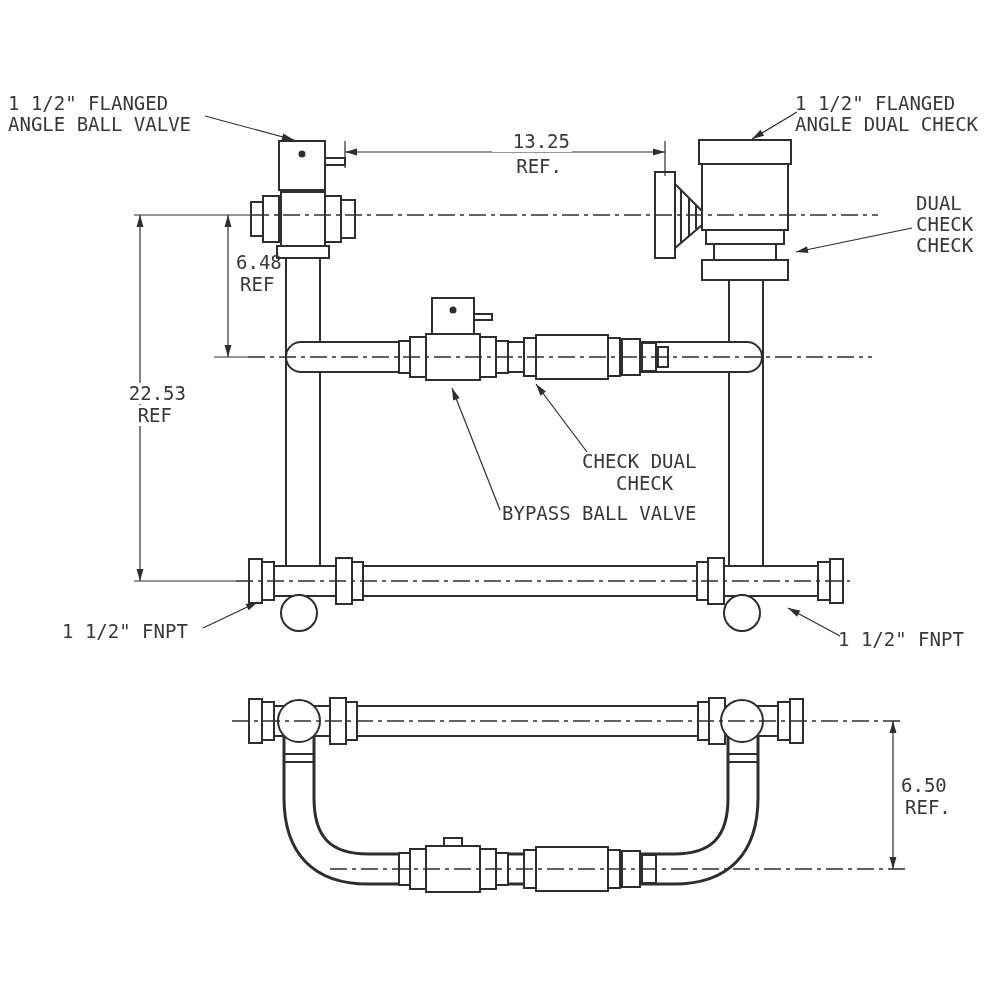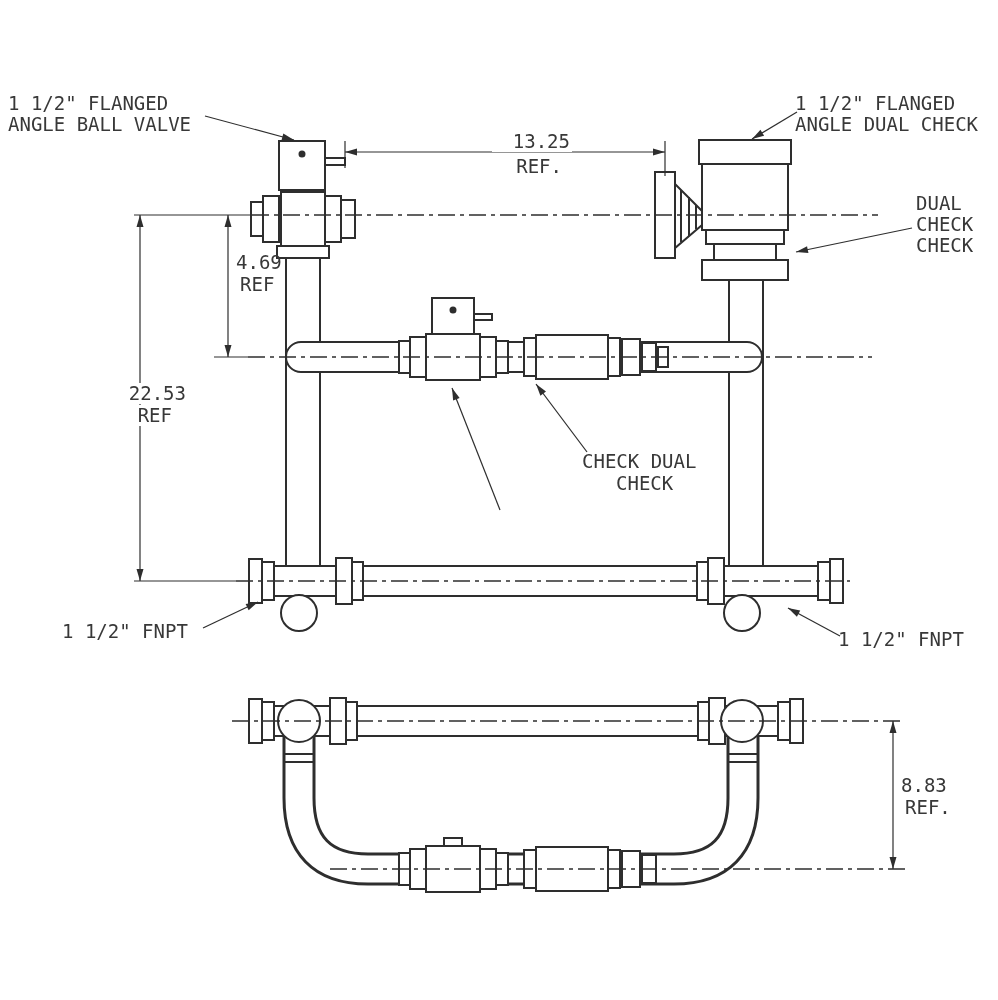--- a/index.html
+++ b/index.html
@@ -204,29 +204,30 @@
 
 <div class="lbl" style="left:916px;top:193px">
   <div>DUAL</div>
   <div>CHECK</div>
   <div>CHECK</div>
 </div>
 
 <div class="lbl bg ctr" style="left:492px;top:131px;width:76px">13.25</div>
 <div class="lbl bg ctr" style="left:500px;top:156px;width:60px">REF.</div>
 
-<div class="lbl" style="left:236px;top:252px">4.69</div>
+<div class="lbl" style="left:236px;top:252px">6.48</div>
 <div class="lbl" style="left:240px;top:274px">REF</div>
 
 <div class="lbl bg ctr" style="left:112px;top:383px;width:72px">22.53</div>
 <div class="lbl bg ctr" style="left:126px;top:405px;width:44px">REF</div>
 
 <div class="lbl" style="left:582px;top:451px">CHECK DUAL</div>
 <div class="lbl" style="left:616px;top:473px">CHECK</div>
 
+<div class="lbl" style="left:502px;top:503px">BYPASS BALL VALVE</div>
 
 <div class="lbl" style="left:62px;top:621px">1 1/2" FNPT</div>
 <div class="lbl" style="left:838px;top:629px">1 1/2" FNPT</div>
 
-<div class="lbl" style="left:901px;top:775px">8.83</div>
+<div class="lbl" style="left:901px;top:775px">6.50</div>
 <div class="lbl" style="left:905px;top:797px">REF.</div>
 
 </div>
 
 </body></html>

